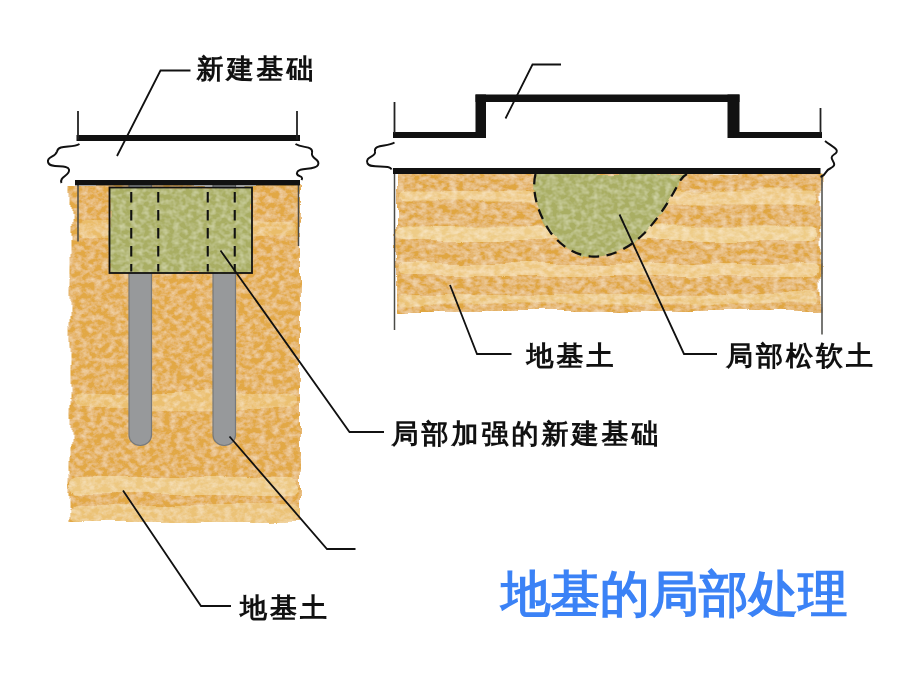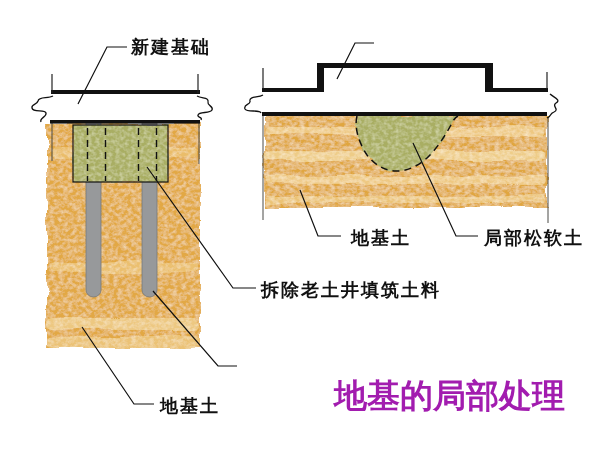--- a/index.html
+++ b/index.html
@@ -7,21 +7,21 @@
     position:relative;width:600px;height:450px;background:#ffffff;overflow:hidden;
     font-family:"DejaVu Serif","Liberation Serif",serif;
   }
   #diagram-svg{position:absolute;left:0;top:0;z-index:1;}
   .lbl{
     position:absolute;z-index:2;color:#111;font-weight:bold;
     font-size:18px;line-height:19px;letter-spacing:2px;white-space:nowrap;
   }
   #main-title{
     position:absolute;z-index:2;left:334px;top:379px;
-    color:#a21caf;font-weight:bold;font-size:33px;line-height:34px;
+    color:#3b82f6;font-weight:bold;font-size:33px;line-height:34px;
     letter-spacing:0px;white-space:nowrap;
   }
 </style>
 </head>
 <body>
 
 <div id="stage">
 
   <svg id="diagram-svg" width="600" height="450" viewBox="0 0 600 450">
     <defs>
@@ -123,21 +123,21 @@
 
       <polyline points="337,79 355,43 374,43" fill="none" stroke="#111" stroke-width="1.2"></polyline>
       <polyline points="300,190 318,236 341,236" fill="none" stroke="#111" stroke-width="1.2"></polyline>
       <polyline points="413,143 456,236 478,236" fill="none" stroke="#111" stroke-width="1.2"></polyline>
     </g>
   </svg>
 
   <div class="lbl" style="left:131px;top:37px;">新建基础</div>
 
 
-  <div class="lbl" style="left:261px;top:280px;">拆除老土井填筑土料</div>
+  <div class="lbl" style="left:261px;top:280px;">局部加强的新建基础</div>
 
 
   <div class="lbl" style="left:160px;top:396px;">地基土</div>
 
   <div class="lbl" style="left:351px;top:228px;">地基土</div>
 
   <div class="lbl" style="left:484px;top:228px;">局部松软土</div>
 
   <div id="main-title">地基的局部处理</div>
 </div>

